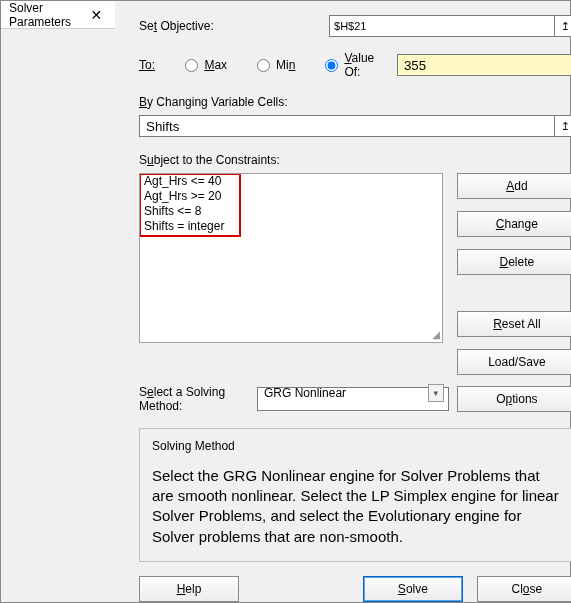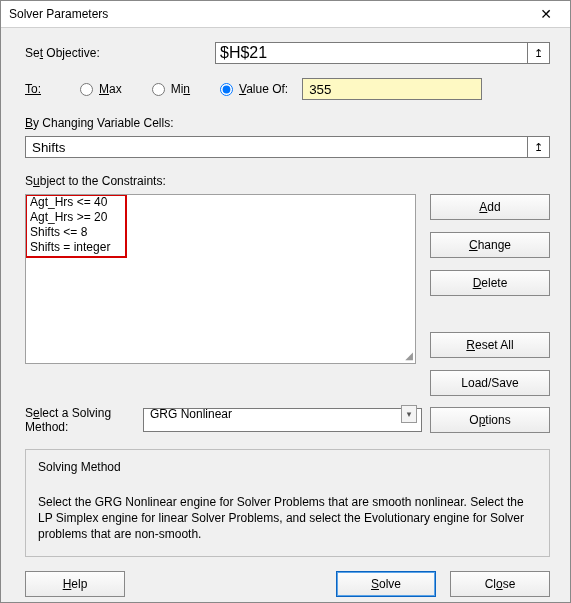--- a/index.html
+++ b/index.html
@@ -12,21 +12,21 @@
     width: 571px;
     height: 603px;
     overflow: hidden;
   }
   .window {
     width: 571px;
     height: 603px;
     border: 1px solid #888;
     background: #f0f0f0;
     display: flex;
-    flex-direction: column;
+    flex-direction: row;
   }
   .titlebar {
     background: #fff;
     height: 28px;
     display: flex;
     align-items: center;
     justify-content: space-between;
     padding: 0 4px 0 8px;
     border-bottom: 1px solid #d0d0d0;
   }
@@ -60,21 +60,21 @@
   }
   .obj-input {
     flex: 1;
     display: flex;
     align-items: stretch;
   }
   .obj-input input[type=text] {
     flex: 1;
     border: 1px solid #7a7a7a;
     padding: 3px 4px;
-    font-size: 16px;
+    font-size: 11px;
     background: #fff;
     height: 22px;
   }
   .picker-btn {
     width: 22px;
     height: 22px;
     border: 1px solid #7a7a7a;
     border-left: none;
     background: #fff;
     display: flex;
@@ -219,25 +219,25 @@
   }
   .desc-box {
     border: 1px solid #bfbfbf;
     background: #f0f0f0;
     padding: 10px 12px 14px 12px;
     margin-bottom: 14px;
     position: relative;
   }
   .desc-box .legend {
     font-size: 12px;
-    margin-bottom: 20px;
+    margin-bottom: 13px;
     display:inline-block;
   }
   .desc-box .desc-text {
-    font-size: 12px;
+    font-size: 15px;
     line-height: 1.35;
   }
   .footer {
     display:flex;
     align-items:center;
     gap: 14px;
   }
   .footer .spacer-flex { flex:1; }
   .footer .win-btn { width: 100px; }
   .solve-btn {

